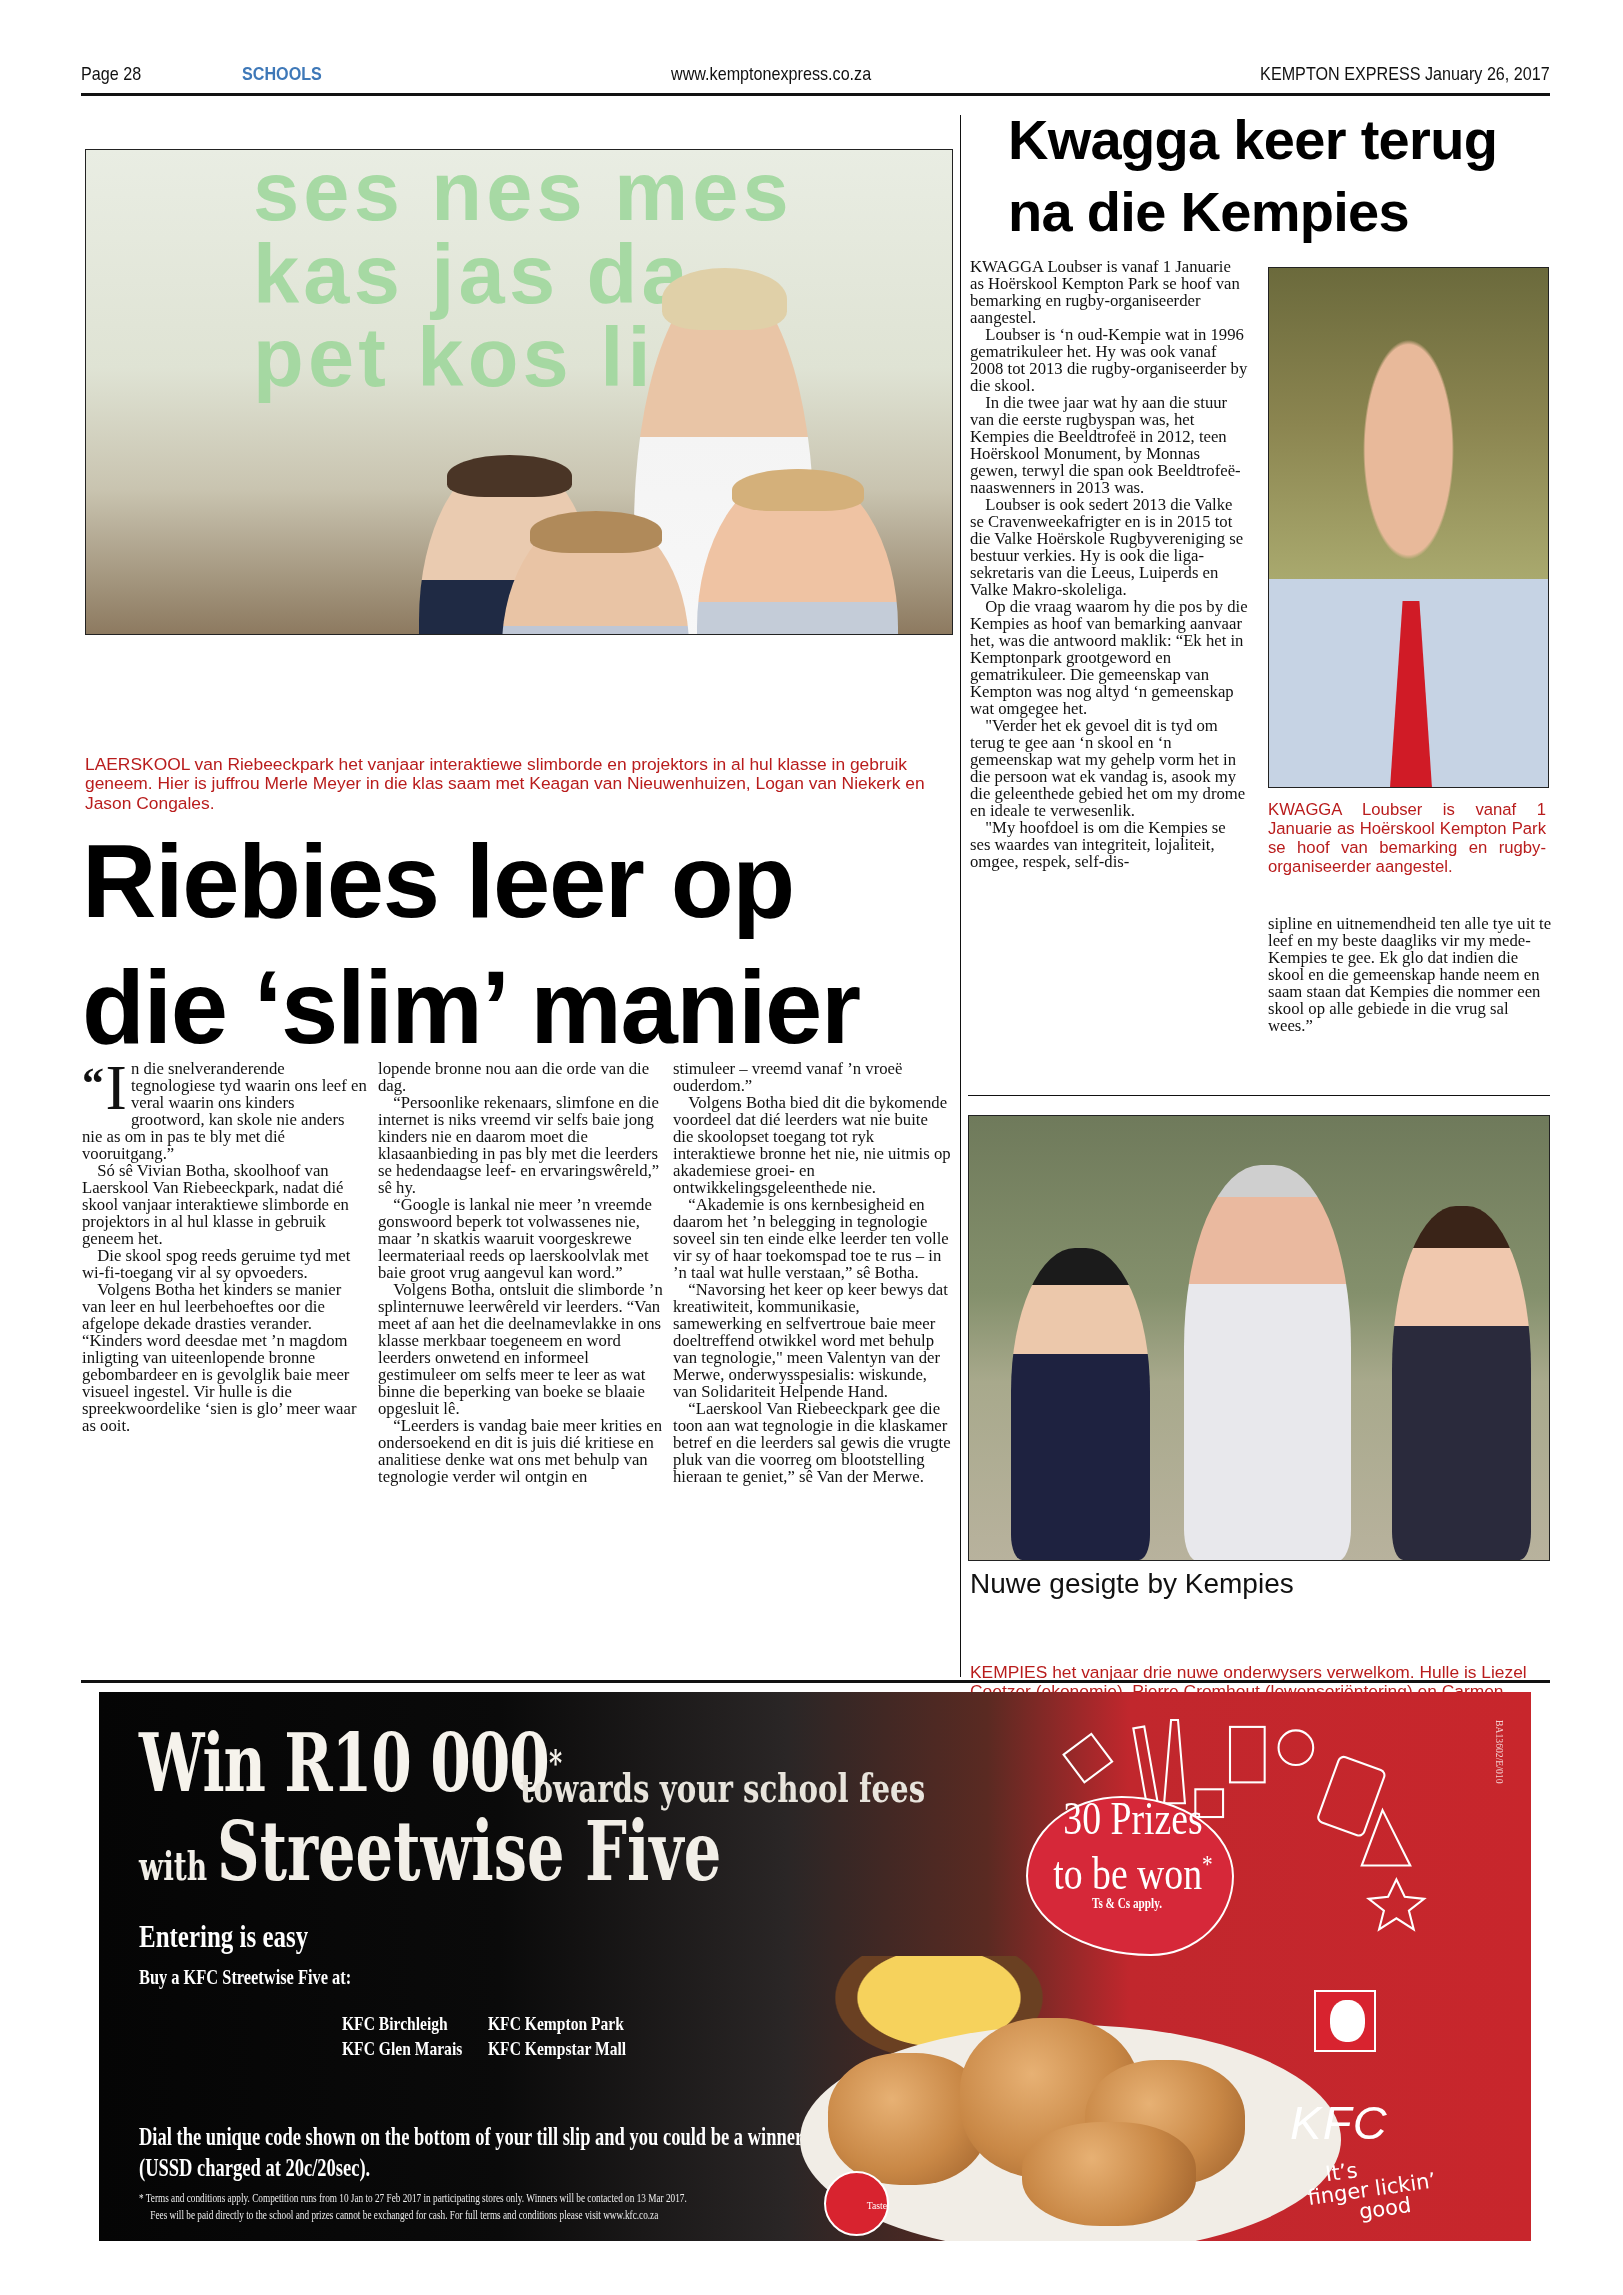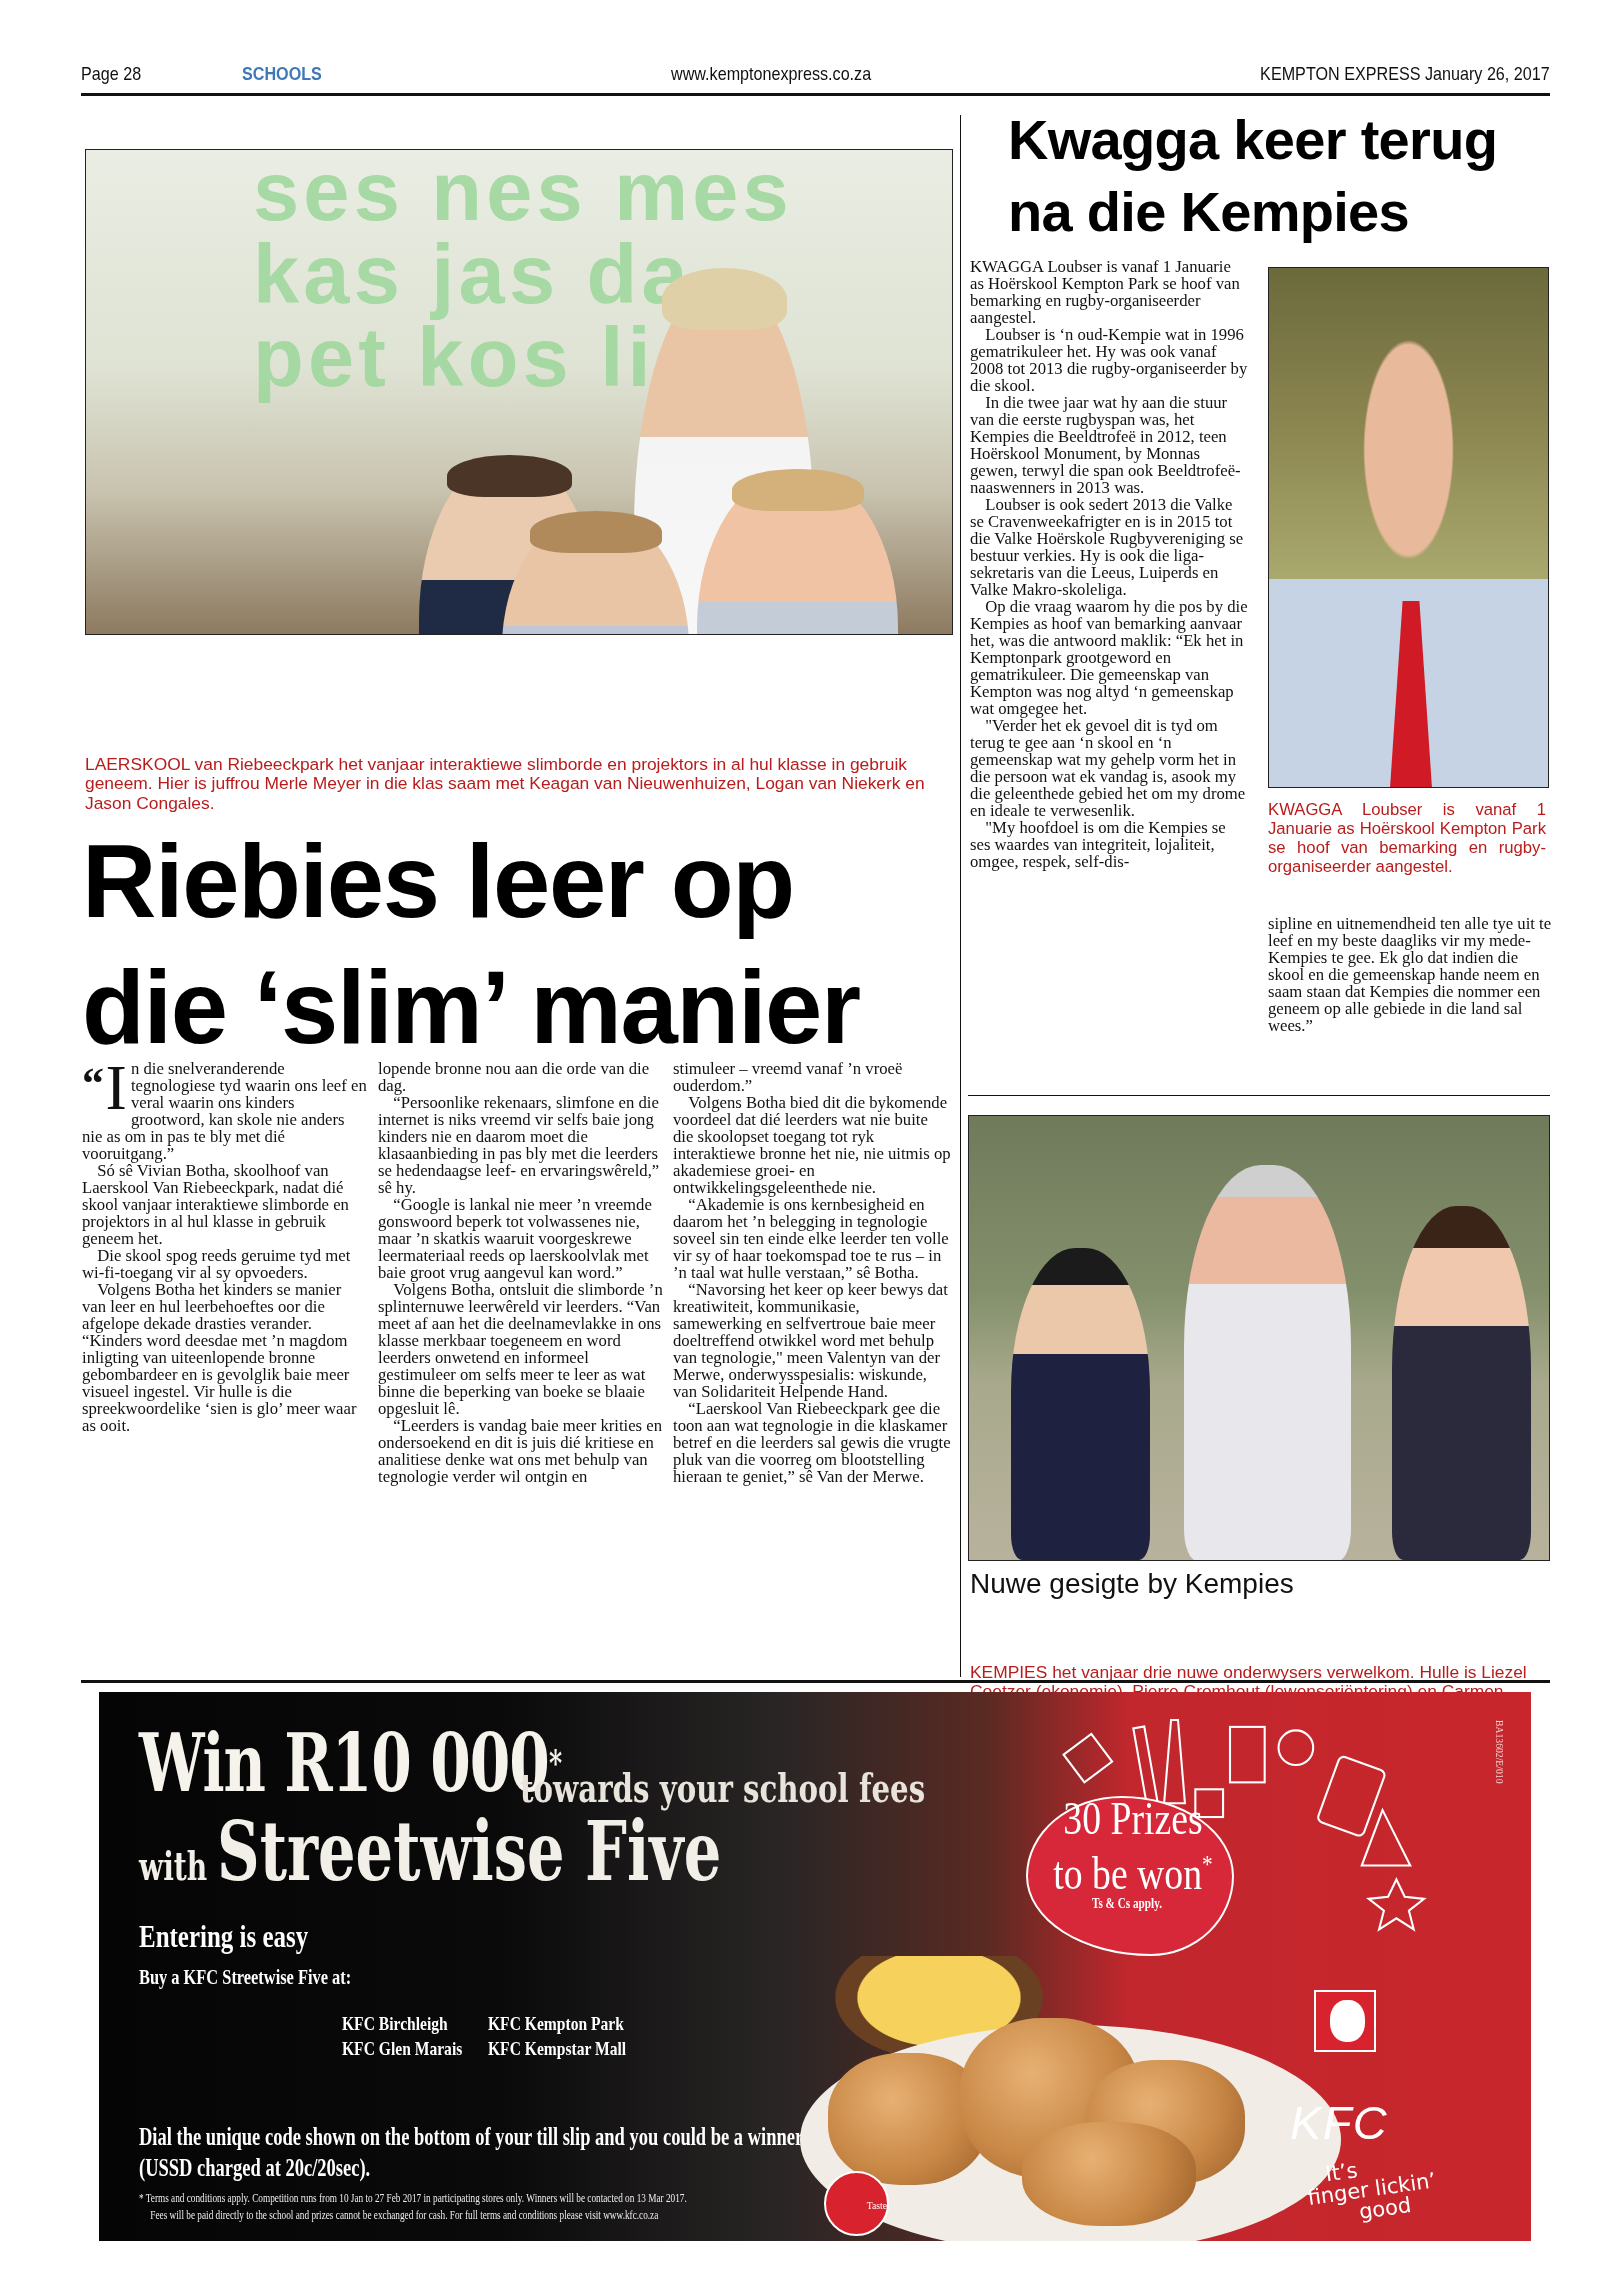--- a/index.html
+++ b/index.html
@@ -183,21 +183,21 @@
   <p>Op die vraag waarom hy die pos by die Kempies as hoof van bemarking aanvaar het, was die antwoord maklik: “Ek het in Kemptonpark grootgeword en gematrikuleer. Die gemeenskap van Kempton was nog altyd ‘n gemeenskap wat omgegee het.</p>
   <p>"Verder het ek gevoel dit is tyd om terug te gee aan ‘n skool en ‘n gemeenskap wat my gehelp vorm het in die persoon wat ek vandag is, asook my die geleenthede gebied het om my drome en ideale te verwesenlik.</p>
   <p>"My hoofdoel is om die Kempies se ses waardes van integriteit, lojaliteit, omgee, respek, self-dis-</p>
 </div>
 
 <div class="photo photo-kwagga">
   <div class="tie"></div>
 </div>
 <div class="caption-bold cap-kwagga">KWAGGA Loubser is vanaf 1 Januarie as Hoërskool Kempton Park se hoof van bemarking en rugby-organiseerder aangestel.</div>
 <div class="col col-k2">
-  <p class="noindent">sipline en uitnemendheid ten alle tye uit te leef en my beste daagliks vir my mede-Kempies te gee. Ek glo dat indien die skool en die gemeenskap hande neem en saam staan dat Kempies die nommer een geneem op alle gebiede in die land sal wees.”</p>
+  <p class="noindent">sipline en uitnemendheid ten alle tye uit te leef en my beste daagliks vir my mede-Kempies te gee. Ek glo dat indien die skool en die gemeenskap hande neem en saam staan dat Kempies die nommer een skool op alle gebiede in die vrug sal wees.”</p>
 </div>
 
 <div class="hrule" style="left:968px;top:1095px;width:582px;"></div>
 
 <div class="photo photo-teachers">
   <div class="t-person t1"></div>
   <div class="t-person t2"></div>
   <div class="t-person t3"></div>
 </div>
 <div class="subhead-nuwe">Nuwe gesigte by Kempies</div>

